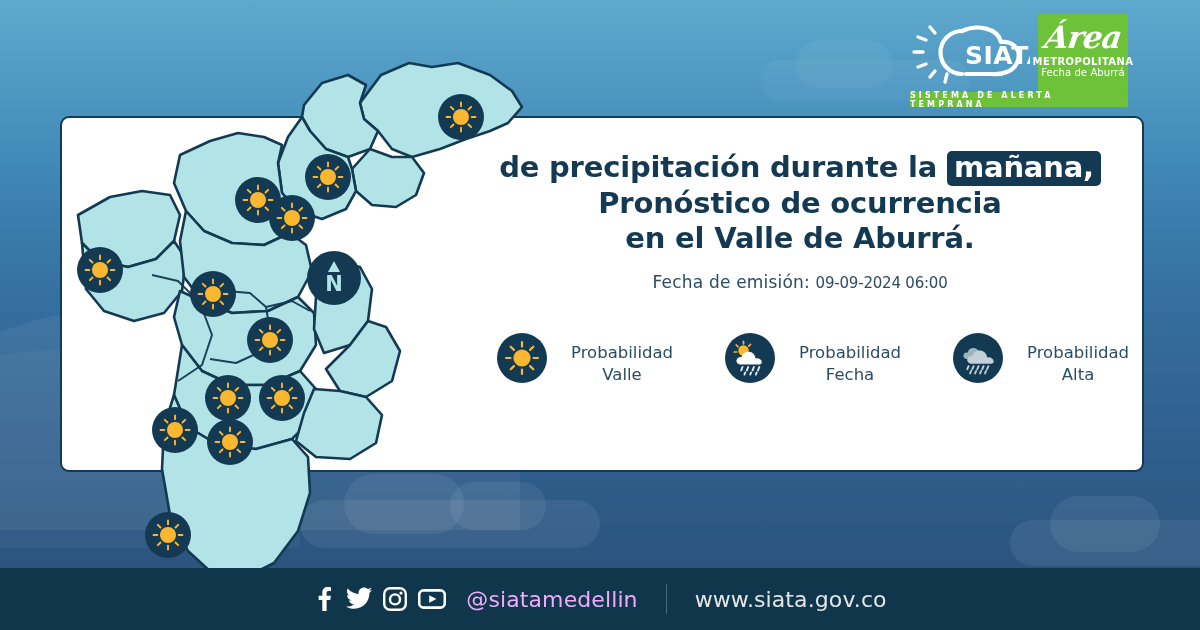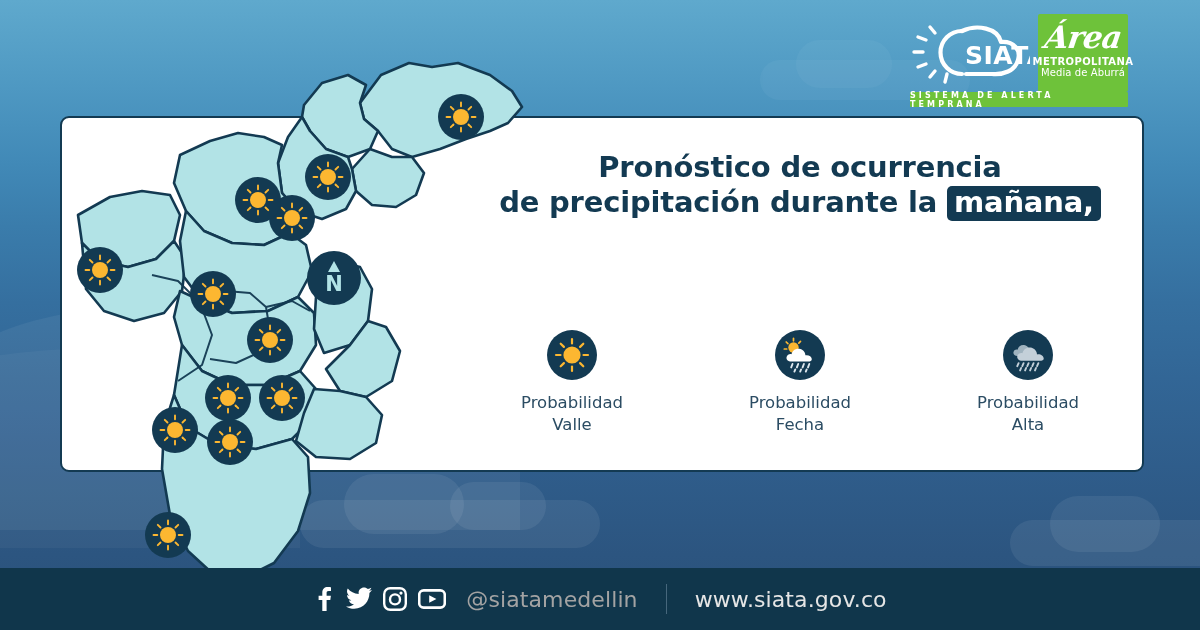--- a/index.html
+++ b/index.html
@@ -95,34 +95,34 @@
     margin-top:16px;font-size:17px;color:#2b4c63;letter-spacing:.2px;
   }
   .fecha .lbl{font-size:17px;}
   .fecha .val{font-size:15px;font-weight:500;letter-spacing:-.2px;}
 
   
   .legend{
     position:absolute;left:470px;top:330px;width:660px;
     display:flex;justify-content:center;gap:78px;
   }
-  .legend-item{display:flex;flex-direction:column;align-items:center;width:150px;}
+  .legend-item{display:flex;flex-direction:row;align-items:center;width:150px;gap:24px;}
   .legend-icon{width:50px;height:50px;}
   .legend-label{
     margin-top:12px;font-size:16.5px;line-height:22px;color:#2b4c63;text-align:center;
   }
 
   
   .footer{
     position:absolute;left:0;bottom:0;width:1200px;height:62px;
     background:#10364b;display:flex;align-items:center;justify-content:center;gap:0;
   }
   .social{display:flex;align-items:center;gap:11px;margin-right:20px;}
   .social svg{display:block;}
-  .handle{color:#a3a3a3;font-size:22px;letter-spacing:.1px;}
+  .handle{color:#f0abfc;font-size:22px;letter-spacing:.1px;}
   .divider{width:1px;height:30px;background:#46677c;margin:0 28px;}
   .site{color:#e5e5e5;font-size:22px;letter-spacing:.1px;}
 </style>
 </head>
 <body>
 
 <div id="stage">
 
   <div class="bg-sky"></div>
   <div class="bg-hill"></div>
@@ -143,21 +143,21 @@
           <line x1="43" y1="68" x2="45" y2="60"></line>
         </g>
         <path d="M60 17 A21 21 0 1 0 60 60" fill="none" stroke="#ffffff" stroke-width="4.2" stroke-linecap="round"></path>
         <path d="M60 17 C75 10 96 14 99 28 C112 27 119 36 116 46 C113 57 101 61 90 60 L64 60" fill="none" stroke="#ffffff" stroke-width="4.2" stroke-linecap="round" stroke-linejoin="round"></path>
         <text x="63" y="50" font-family="DejaVu Sans, sans-serif" font-size="25" font-weight="700" fill="#ffffff" letter-spacing="0.5">SIATA</text>
       </svg>
     </div>
     <div class="area-logo">
       <div class="area-script">Área</div>
       <div class="area-sub1">METROPOLITANA</div>
-      <div class="area-sub2">Media de Aburrá</div>
+      <div class="area-sub2">Fecha de Aburrá</div>
     </div>
   </div>
   <div class="alerta-strip">
     <span>SISTEMA DE ALERTA TEMPRANA</span>
   </div>
 
   <div class="card"></div>
 
   <div class="map-wrap">
     <svg viewBox="0 0 470 530" aria-hidden="true">
@@ -413,25 +413,30 @@
               <line x1="12.8" y1="33.2" x2="15.5" y2="30.5"></line>
               <line x1="30.5" y1="15.5" x2="33.2" y2="12.8"></line>
             </g>
           </svg>
         </div>
       </div>
   </div>
 
   <div class="right-col">
     <div class="title">
-      <div>Pronóstico de ocurrencia</div>
       <div>
         <span>de precipitación durante la</span>
         <span class="hl">mañana,</span>
       </div>
+      <div>Pronóstico de ocurrencia</div>
+      <div>en el Valle de Aburrá.</div>
+    </div>
+    <div class="fecha">
+      <span class="lbl">Fecha de emisión:</span>
+      <span class="val">09-09-2024 06:00</span>
     </div>
   </div>
 
   <div class="legend">
 
     <div class="legend-item">
       <div class="legend-icon">
         <svg viewBox="0 0 50 50" width="50" height="50">
           <circle cx="25" cy="25" r="25" fill="#133a52"></circle>
           <circle cx="25" cy="25" r="8.6" fill="#fcb731"></circle>

